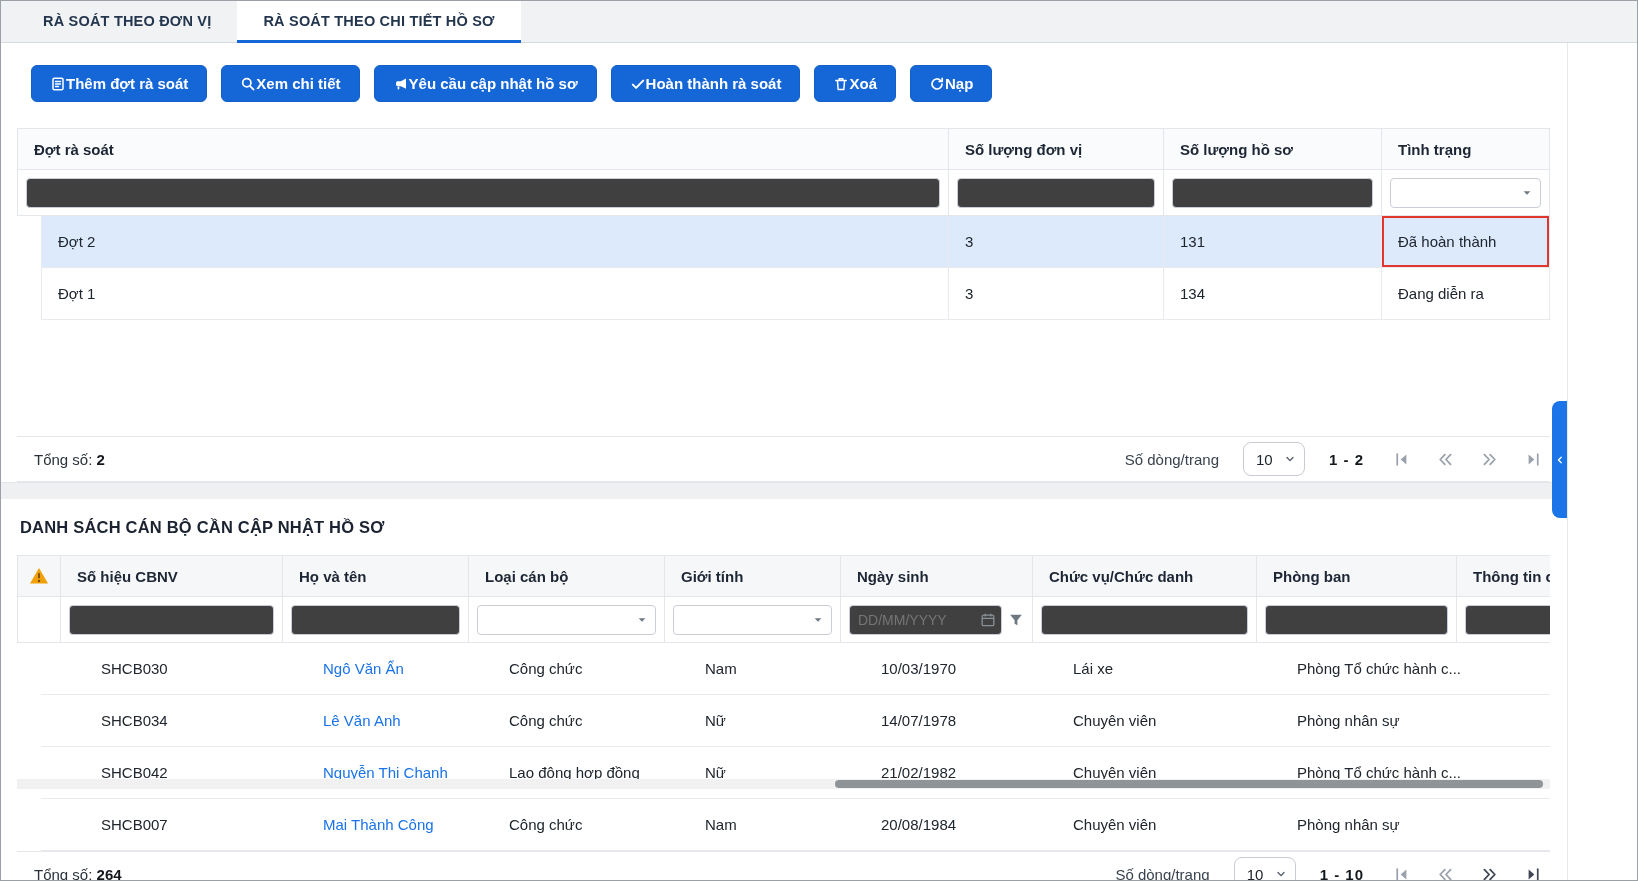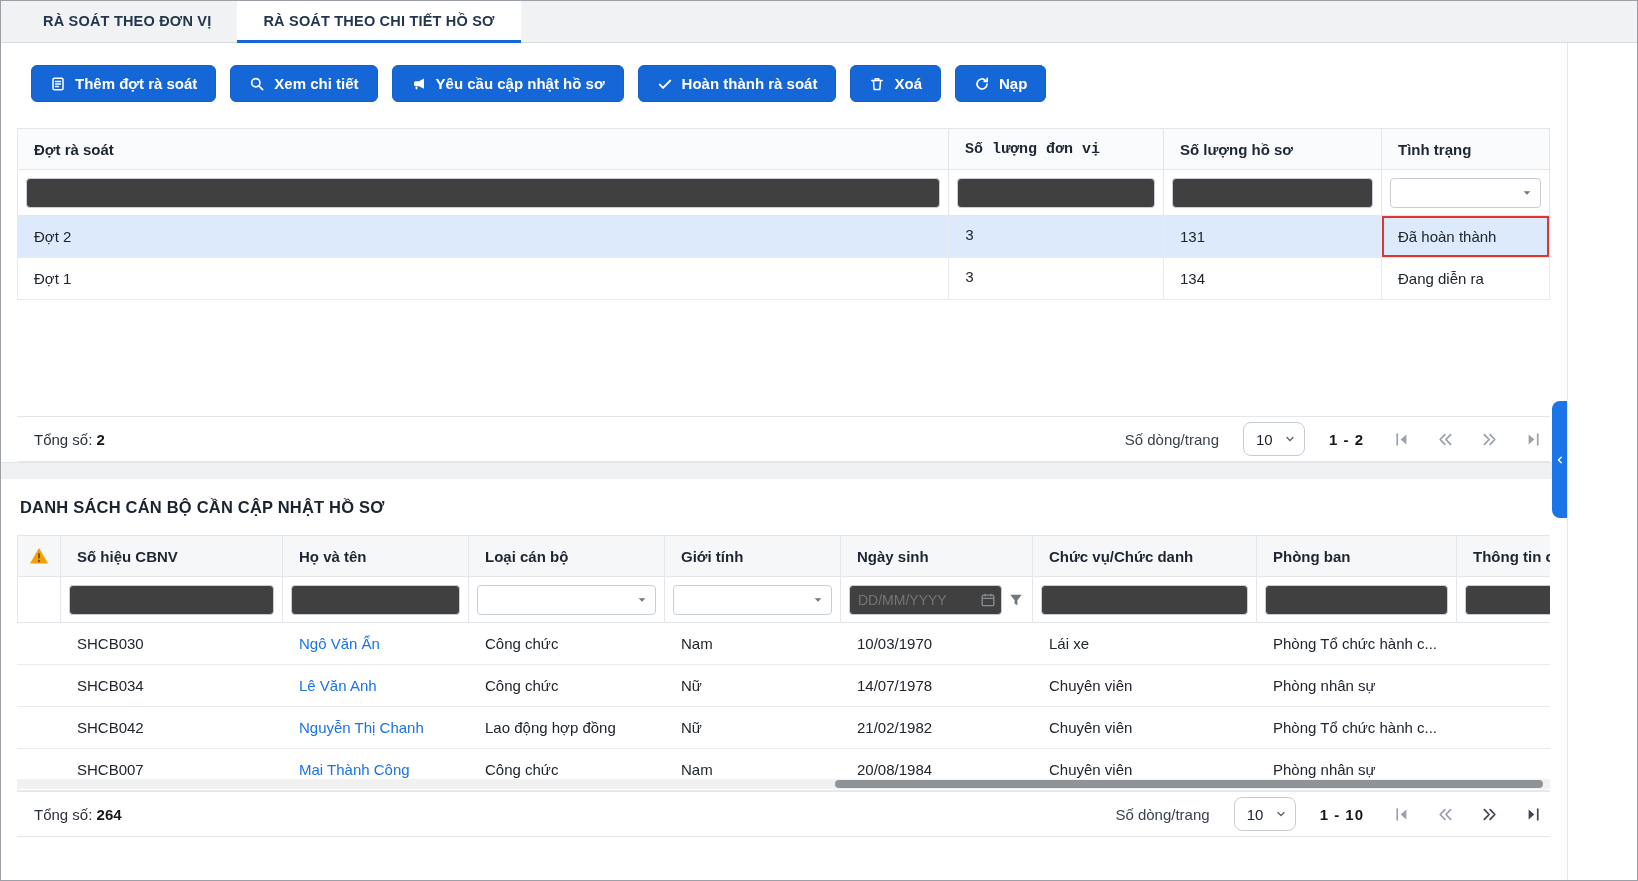--- a/index.html
+++ b/index.html
@@ -17,46 +17,46 @@
   .tab.active { background:#fff; border-bottom-color:#1566d6; }
 
   
   .content { position:absolute; top:42px; left:0; width:1566px; bottom:0; background:#fff; }
   .rightstrip { position:absolute; top:42px; left:1566px; right:0; bottom:0; background:#fff;
     border-left:1px solid #e6e9ec; }
 
   
   .toolbar { height:85px; padding:22px 0 26px 30px; display:flex; gap:14px; align-items:flex-start; }
   .btn { height:37px; padding:0 18px; background:#1566d6; border:1px solid #1460c8; border-radius:6px;
-    color:#fff; font-size:15px; font-weight:600; display:flex; align-items:center; gap:9px;
+    color:#fff; font-size:15px; font-weight:600; display:flex; align-items:center; 
     cursor:pointer; white-space:nowrap; }
   .btn svg { display:block; }
 
   
   .grid { margin-left:16px; width:1533px; font-size:15px; color:#20262e; }
   .g-row { display:flex; }
   .cell { padding:0 16px; display:flex; align-items:center; overflow:hidden; white-space:nowrap; }
   .g-head { height:42px; }
   .g-head .cell { font-weight:700; color:#1d2634; background:#fafbfc;
     border-top:1px solid #e3e6ea; border-bottom:1px solid #e3e6ea; border-right:1px solid #e3e6ea; }
   .g-head .cell:first-child { border-left:1px solid #e3e6ea; }
   .g-filter { height:46px; }
   .g-filter .cell { padding:0 8px; border-bottom:1px solid #e3e6ea; border-right:1px solid #e3e6ea; }
   .g-filter .cell:first-child { border-left:1px solid #e3e6ea; }
   .tin { width:100%; height:30px; border:1px solid #c9ced6; border-radius:4px; padding:0 8px;
     font-size:14px; font-family:inherit; background:#404040; outline:none; }
   .combo { position:relative; width:100%; height:30px; border:1px solid #c9ced6; border-radius:4px;
     background:#fff; display:flex; align-items:center; cursor:pointer; }
   .combo svg { position:absolute; right:7px; top:8px; }
-  .g-data { height:42px; }
+  .g-data { height:52px;margin-left:24px; }
   .g-data .cell { border-bottom:1px solid #e8eaed; }
 
   
   .upper .c1 { flex:1 1 auto; min-width:0; }
-  .upper .c2 { width:215px; flex:none;font-family:Liberation Mono, monospace; }
+  .upper .c2 { width:215px; flex:none; }
   .upper .c3 { width:218px; flex:none; }
   .upper .c4 { width:168px; flex:none; }
   .upper .g-data .cell { border-right:1px solid #e8eaed; }
   .upper .g-data .cell:first-child { border-left:1px solid #e8eaed; }
   .upper .g-data.selected .cell { background:#dceafc; }
   .status-highlight { box-shadow: inset 0 0 0 2px #e0362f; }
   .g-filler { height:116px; }
 
   
   .g-footer { height:46px; border-top:1px solid #e3e6ea; border-bottom:1px solid #e3e6ea;

